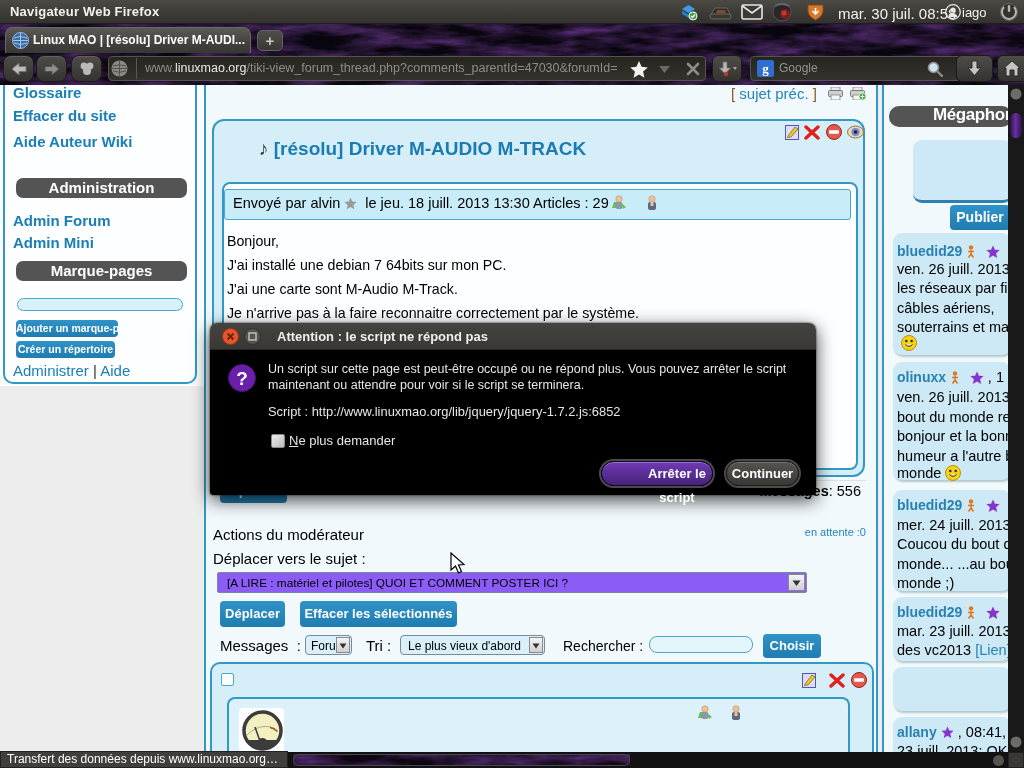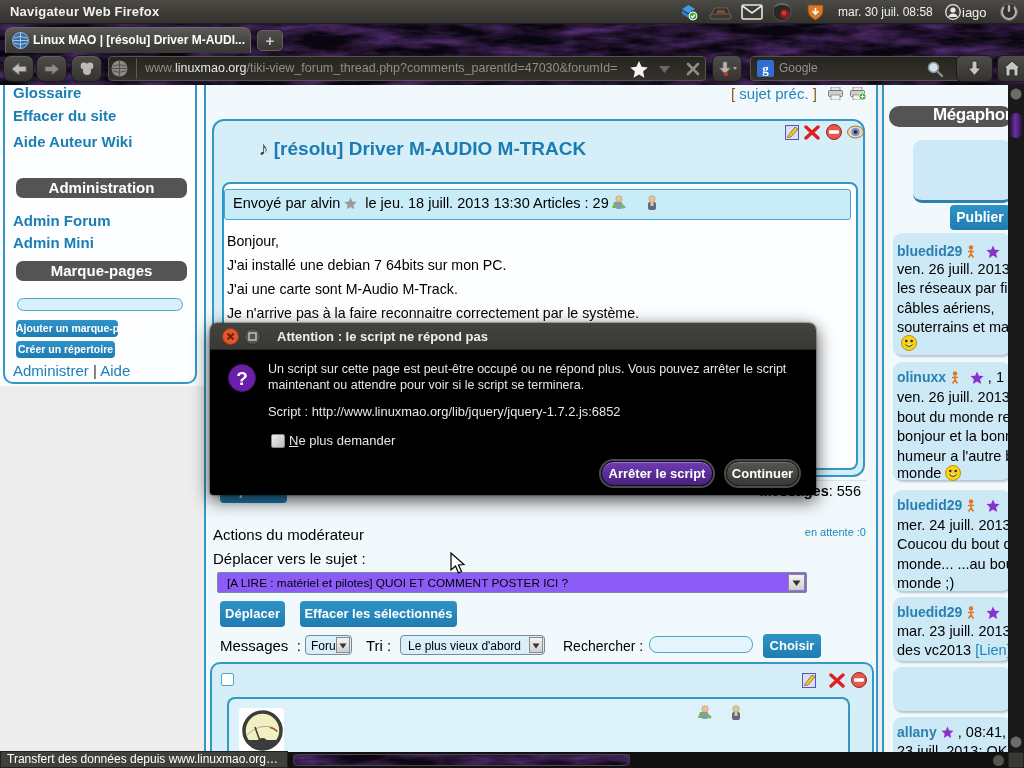--- a/index.html
+++ b/index.html
@@ -5,21 +5,21 @@
 * { margin:0; padding:0; box-sizing:border-box; }
 html,body { width:1024px; height:768px; overflow:hidden; }
 body { font-family:"Liberation Sans", sans-serif; background:#000; position:relative; }
 .abs { position:absolute; }
 .b { font-weight:bold; }
 
 #panel { left:0; top:0; width:1024px; height:24px;
   background:linear-gradient(#4c4a44,#3c3a35 60%,#343230);
   border-bottom:1px solid #201f1d; color:#fff; }
 #panel .title { left:10px; top:4px; font-size:13px; font-weight:bold; color:#f2f1ef; letter-spacing:0.2px;}
-#panel .clock { left:838px; top:5px; font-size:12px; color:#f2f1ef; }
+#panel .clock { left:838px; top:5px; font-size:15px; color:#f2f1ef; }
 #panel .user { left:962px; top:5px; font-size:13px; color:#f2f1ef; }
 
 #chrome { left:0; top:24px; width:1024px; height:61px; background:#0c0711; overflow:hidden;}
 #tab { left:5px; top:3px; width:246px; height:26px; border-radius:8px 8px 0 0;
   background:linear-gradient(#5c5a56,#403e3a 70%,#3a3834); border:1px solid #6a6864; border-bottom:none;
   color:#fff; font-size:12px; font-weight:bold; line-height:25px; padding-left:27px;
   white-space:nowrap; overflow:hidden; }
 #newtab { left:257px; top:6px; width:26px; height:21px; border-radius:5px;
   background:linear-gradient(#504e4a,#3a3835); border:1px solid #616161; color:#c8c8c8;
   text-align:center; line-height:19px; font-size:15px; font-weight:bold;}
@@ -427,21 +427,21 @@
   <div id="dlgbody" class="abs">
     <svg class="abs" style="left:18px;top:14px" width="28" height="28">
         <circle cx="14" cy="14" r="13.5" fill="#6a1fa8"></circle>
         <circle cx="14" cy="14" r="13.5" fill="none" stroke="#4a1578"></circle>
         <text x="14" y="21" text-anchor="middle" font-size="19" font-weight="bold" fill="#fff" font-family="Liberation Sans">?</text>
       </svg>
     <div class="abs dlgtext" style="left:58px;top:11px;line-height:16px;font-size:12.5px;">Un script sur cette page est peut-être occupé ou ne répond plus. Vous pouvez arrêter le script<br>maintenant ou attendre pour voir si le script se terminera.</div>
     <div class="abs dlgtext" style="left:58px;top:54px;font-size:12.9px;">Script : http://www.linuxmao.org/lib/jquery/jquery-1.7.2.js:6852</div>
     <div class="abs" style="left:61px;top:84px;width:14px;height:14px;background:linear-gradient(135deg,#efefef,#b8b8b8);border:1px solid #888;border-radius:2px;"></div>
     <div class="abs dlgtext" style="left:79px;top:83px;"><span style="text-decoration:underline">N</span>e plus demander</div>
-    <div class="abs" style="left:391px;top:111px;width:112px;height:25px;border-radius:13px;background:linear-gradient(#6f3bb4,#47217a);border:1px solid #16082a;box-shadow:inset 0 1px 0 rgba(255,255,255,.3), 0 0 0 2px rgba(150,150,150,.5);color:#fff;font-weight:bold;font-size:13px;text-align:center;line-height:24px;">Arrêter le script</div>
+    <div class="abs" style="left:391px;top:111px;width:112px;height:25px;border-radius:13px;background:linear-gradient(#6f3bb4,#47217a);border:1px solid #16082a;box-shadow:inset 0 1px 0 rgba(255,255,255,.3), 0 0 0 2px rgba(150,150,150,.5);color:#fff;font-weight:bold;font-size:13px;text-align:center;line-height:24px;padding-left:40px;">Arrêter le script</div>
     <div class="abs" style="left:516px;top:111px;width:73px;height:25px;border-radius:13px;background:linear-gradient(#56544f,#3a3834);border:1px solid #22211e;box-shadow:inset 0 1px 0 rgba(255,255,255,.2), 0 0 0 2px rgba(150,150,150,.5);color:#fff;font-weight:bold;font-size:13px;text-align:center;line-height:24px;">Continuer</div>
   </div>
 </div>
 
 <div id="bottom" class="abs">
   <div id="statustip" class="abs">Transfert des données depuis www.linuxmao.org…</div>
   <svg class="abs" style="left:293px;top:2px" width="337" height="12">
     <rect width="337" height="12" rx="6" fill="#0d0712"></rect>
     <rect width="337" height="12" rx="6" filter="url(#marble)"></rect>
     <rect x="0.5" y="0.5" width="336" height="11" rx="5.5" fill="none" stroke="#4a4550"></rect>

